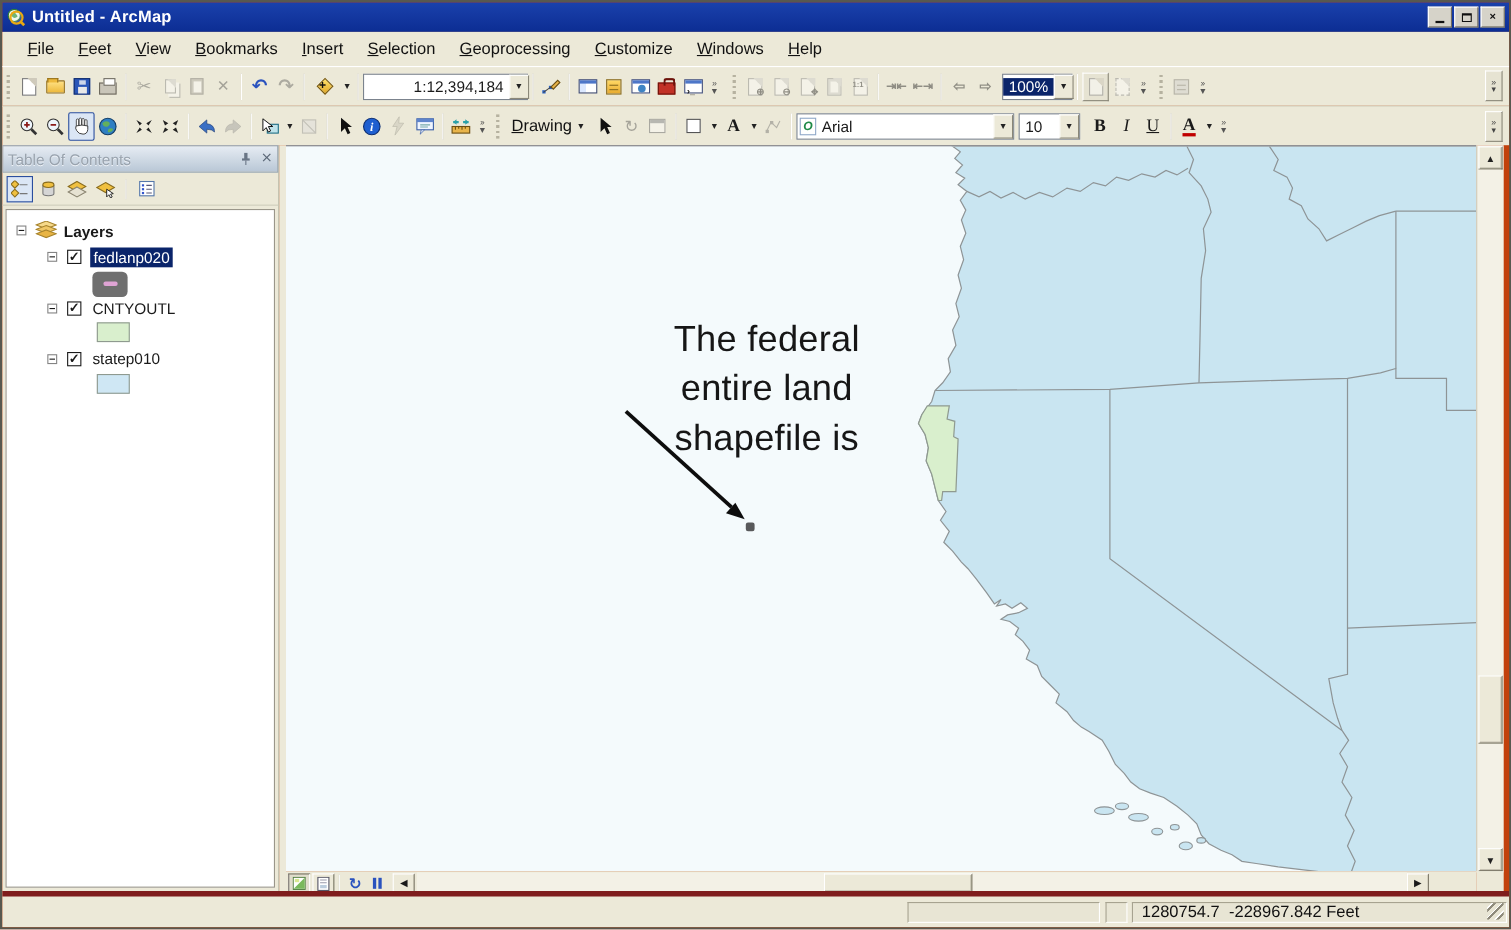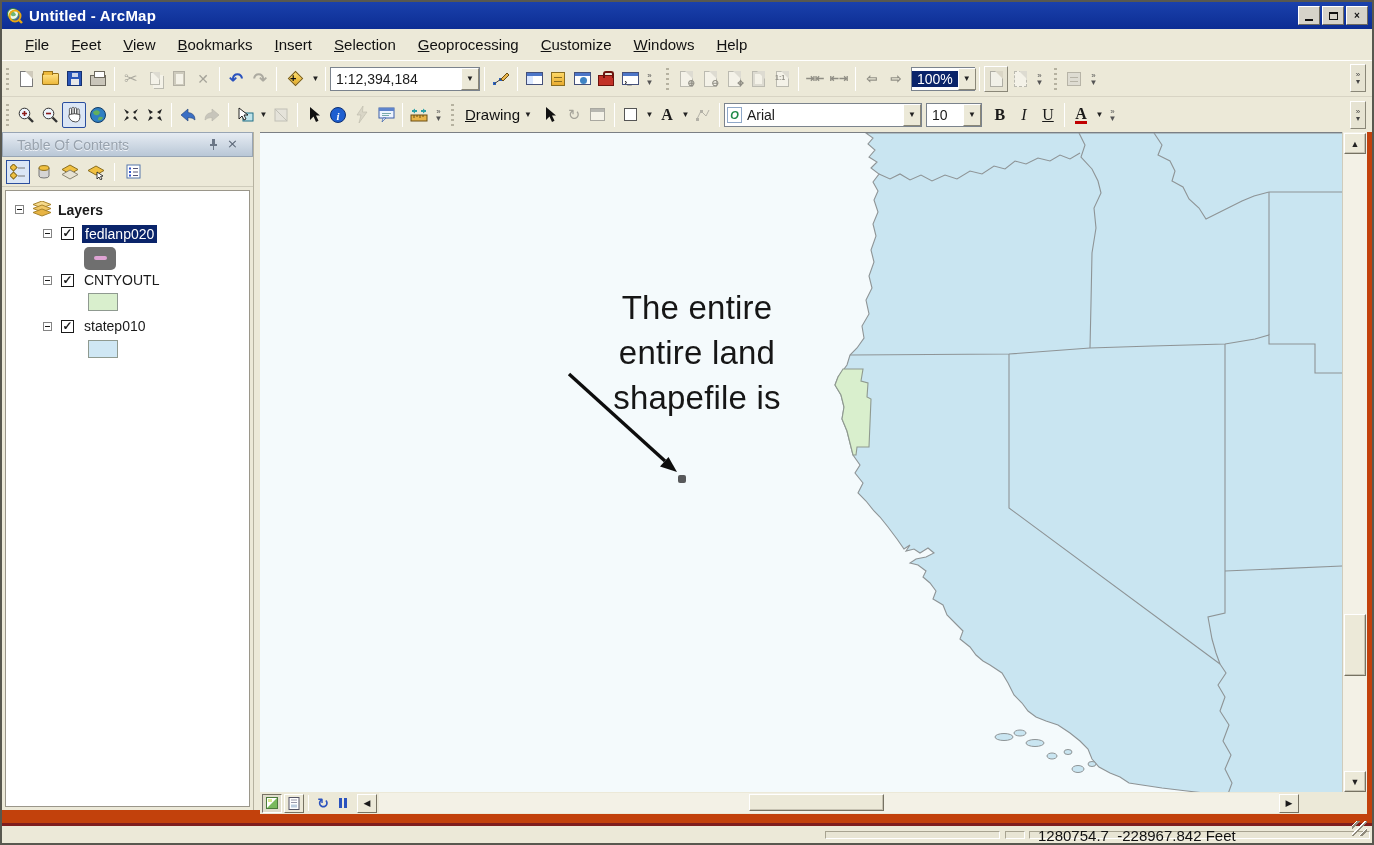--- a/index.html
+++ b/index.html
@@ -65,21 +65,21 @@
   .i-toolbox::before{content:"";position:absolute;left:4px;top:-5px;width:7px;height:5px;border:2px solid #6d130c;border-bottom:none;border-radius:3px 3px 0 0;}
   .i-window{width:17px;height:13px;background:#fff;border:1px solid #44507a;position:relative;}
   .i-window::before{content:"";position:absolute;left:0;top:0;right:0;height:3px;background:#4d76c8;}
   .i-cabinet{width:14px;height:14px;background:linear-gradient(180deg,#ffd966,#e8ab2f);border:1px solid #8a6d1f;position:relative;}
   .i-cabinet::before{content:"";position:absolute;left:2px;top:4px;right:2px;height:1px;background:#8a6d1f;box-shadow:0 4px 0 #8a6d1f;}
   .i-diamond{width:11px;height:11px;background:linear-gradient(135deg,#ffe06a,#e0a828);border:1px solid #7c5c10;transform:rotate(45deg);}
   .plusmark{position:absolute;font-weight:bold;font-size:11px;color:#111;}
 
   
   .toc{position:absolute;left:0;top:130px;width:252px;bottom:33px;background:#ece9d8;border-right:1px solid #b6b2a0;}
-  .toc-head{height:25px;background:linear-gradient(180deg,#e6ecf3,#b9c7d6);display:flex;align-items:center;padding:0 14px;
+  .toc-head{height:25px;background:linear-gradient(180deg,#e6ecf3,#b9c7d6);display:flex;align-items:center;padding:0 4px;
     border:1px solid #98a5b4;color:#f7fafc;font-size:14px;}
   .toc-head .t{color:#8a97a6;text-shadow:0 1px 0 #eef2f7;color:#98a2ad;}
   .toc-headbtn{margin-left:auto;display:flex;gap:8px;color:#5a6676;font-size:12px;}
   .toc-tools{height:30px;display:flex;align-items:center;padding-left:4px;gap:2px;border-bottom:1px solid #cfccbc;}
   .toc-tbtn{width:24px;height:24px;display:flex;align-items:center;justify-content:center;}
   .toc-tbtn.pressed{border:1px solid #2a4e9e;background:#dbe6f5;}
   .toc-tree{position:absolute;left:3px;right:3px;top:58px;bottom:3px;background:#fff;border:1px solid #9a968a;overflow:hidden;}
   .expand{position:absolute;width:9px;height:9px;border:1px solid #848484;background:#fff;}
   .expand::before{content:"";position:absolute;left:1px;top:3px;width:5px;height:1px;background:#1a1a1a;}
   .cb{position:absolute;width:13px;height:13px;border:1px solid #1a1a1a;background:#fff;font-size:12px;line-height:11px;text-align:center;font-weight:bold;}
@@ -98,21 +98,21 @@
     display:flex;align-items:center;justify-content:center;font-size:9px;color:#222;}
   .vthumb{position:absolute;left:1px;width:22px;background:#ece9d8;border:1px solid;border-color:#fff #767262 #767262 #fff;box-shadow:inset -1px -1px 0 #c6c2b2;}
   .viewbar{position:absolute;left:258px;top:790px;width:1082px;height:22px;background:#ece9d8;display:flex;align-items:center;}
   .vb-btn{width:20px;height:19px;display:flex;align-items:center;justify-content:center;border:1px solid;border-color:#fff #767262 #767262 #fff;background:#ece9d8;margin-left:2px;flex:none;}
   .vb-btn.pressed{border-color:#767262 #fff #fff #76726e;background:#e0ddcc;}
   .htrack{position:relative;height:20px;background:#f3f1e6;flex:none;}
   .hthumb{position:absolute;top:1px;height:17px;background:#ece9d8;border:1px solid;border-color:#fff #767262 #767262 #fff;box-shadow:inset -1px -1px 0 #c6c2b2;}
   .corner{position:absolute;left:1340px;top:790px;width:25px;height:22px;background:#ece9d8;}
 
   
-  .statusbar{position:absolute;left:0;right:0;bottom:0;height:20px;background:#ece9d8;border-top:3px solid #7f1d1d;padding-top:1px;}
+  .statusbar{position:absolute;left:0;right:0;bottom:0;height:33px;background:#ece9d8;border-top:5px solid #7f1d1d;padding-top:1px;}
   .spanel{position:absolute;top:5px;bottom:4px;border:1px solid;border-color:#a7a390 #fff #fff #a7a390;background:#e8e5d4;}
   .coords{display:flex;align-items:center;font-size:15px;color:#111;padding-left:8px;}
   .sizegrip{position:absolute;right:2px;bottom:2px;width:15px;height:15px;
     background:repeating-linear-gradient(135deg,rgba(0,0,0,0) 0 3px,#fff 3px 4px,#8f8b7c 4px 6px);}
   svg{display:block;}
 </style>
 </head>
 <body>
 
 <div id="window">
@@ -187,21 +187,21 @@
       </div>
     <span class="tbsep"></span>
     <div class="tbtn" style="width:28px;">
       <span class="i-diamond"></span>
       <span class="plusmark" style="left:9px;top:6px;">+</span>
       </div>
     <div class="tbtn" style="width:12px;">
         <span class="ddarrow">▼</span>
       </div>
     <span class="tbsep"></span>
-    <div class="combo" style="width:150px;">
+    <div class="combo" style="width:150px;padding-left:40px;">
       <span class="val">1:12,394,184</span>
       <span class="cbtn">▼</span>
     </div>
     <span class="tbsep"></span>
     <div class="tbtn">
       <svg width="18" height="16" viewBox="0 0 18 16">
         <rect x="1" y="11" width="3" height="3" fill="#2b64c6"></rect>
           <rect x="7" y="7" width="3" height="3" fill="#2b64c6"></rect>
         <line x1="2" y1="13" x2="9" y2="8" stroke="#444"></line>
           <path d="M9 8 L15 2 L17 4 L11 10 Z" fill="#e8b44a" stroke="#6b4e12"></path>
@@ -592,21 +592,21 @@
 
       <path fill="#d9efcd" stroke="#8f9a90" stroke-width="1.1" d="M 841 366 L 861 366 859 378 866 380 865 394 869 396 868 420 867 444 855 444 854 452 851 452 848 440 845 428 840 416 842 404 839 392 833 382 836 374 Z"></path>
 
       <g>
         <line x1="567" y1="371" x2="663" y2="458" stroke="#0d0d0d" stroke-width="3.4"></line>
         <polygon points="675,469 658,463.5 666.5,454" fill="#0d0d0d"></polygon>
       </g>
       <rect x="676" y="472" width="8" height="8" rx="2" fill="#58595b"></rect>
     </svg>
     <div class="annotation">
-      <div>The entire</div>
+      <div>The federal</div>
       <div>entire land</div>
       <div>shapefile is</div>
     </div>
   </div>
 
   <div class="vscroll">
     <div class="sbtn" style="left:1px;top:1px;width:22px;height:21px;">▲</div>
     <div class="vthumb" style="top:482px;height:62px;"></div>
     <div class="sbtn" style="left:1px;bottom:1px;width:22px;height:21px;">▼</div>
   </div>

